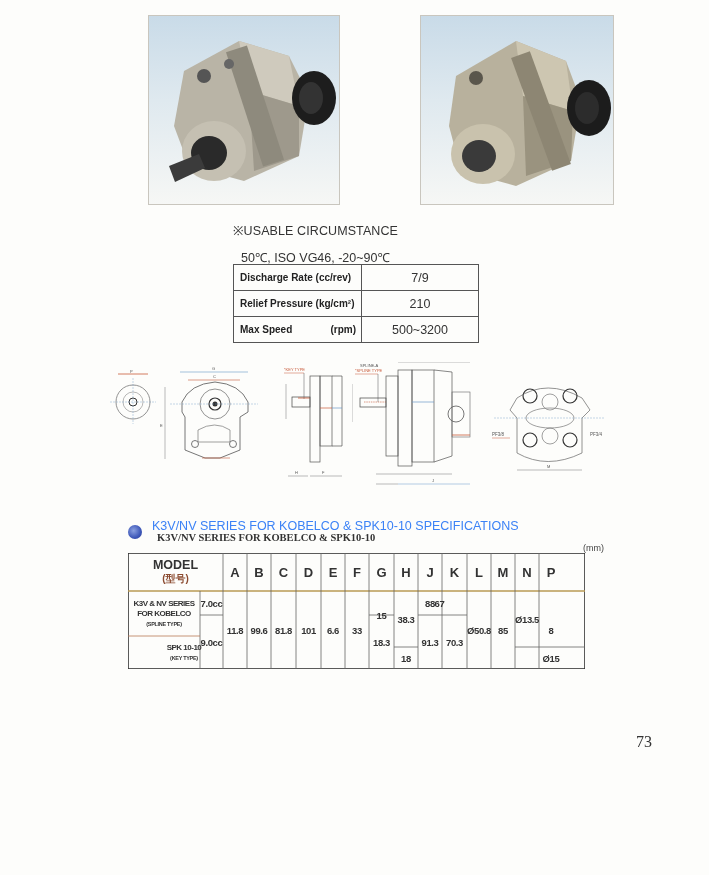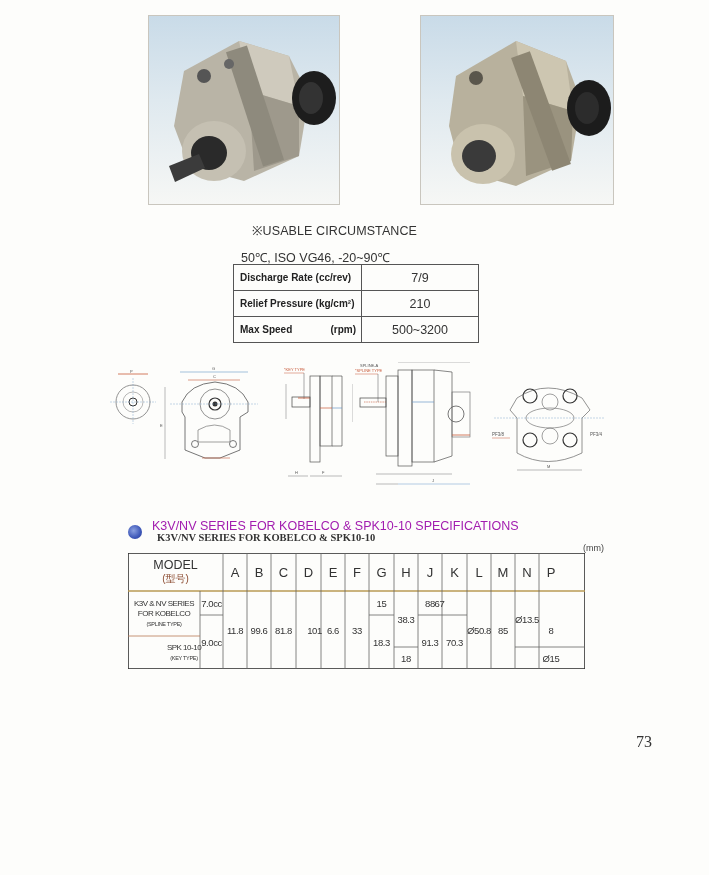--- a/index.html
+++ b/index.html
@@ -12,44 +12,44 @@
 
   
   .photo {
     position:absolute; border:1px solid #c9c6be;
     background:linear-gradient(180deg,#c9dbe8 0%,#dfe9ef 45%,#f6f7f5 100%);
     overflow:hidden;
   }
   .photo svg { position:absolute; left:0; top:0; }
 
   
-  .uc-title { left:233px; top:222px; font-size:12.5px; letter-spacing:0.1px; color:#333;margin-left:19px; }
+  .uc-title { left:233px; top:222px; font-size:12.5px; letter-spacing:0.1px; color:#333; }
   .uc-cond { left:241px; top:249px; font-size:12.5px; color:#333; }
   table.uc {
     position:absolute; left:233px; top:264px; width:246px;
     border-collapse:collapse; border:1.5px solid #333;padding-left:16px;
   }
   table.uc td { border:1px solid #555; height:23px; font-size:12px; }
   table.uc td.lbl { width:120px; font-weight:bold; font-size:10px; padding-left:6px; color:#222; }
   table.uc td.val { text-align:center; font-size:12.5px; color:#333; }
   .lbl-split { display:flex; justify-content:space-between; padding-right:4px; }
 
   
   .drawing svg { position:absolute; }
 
   
   .spec-bullet {
     left:128px; top:525px; width:14px; height:14px; border-radius:50%;
     background:radial-gradient(circle at 40% 40%,#8aa0e0 0%,#3d57b8 60%,#2c3f95 100%);
   }
-  .spec-title { left:152px; top:519px; font-size:12.5px; color:#a21caf; }
+  .spec-title { left:152px; top:519px; font-size:12.5px; color:#3b82f6; }
   .spec-subtitle { left:157px; top:532px; font-size:10.5px; font-family:"Liberation Serif", serif; font-weight:bold; color:#333; }
   .unit { left:583px; top:543px; font-size:9px; color:#444; }
 
-  .spec-wrap { position:absolute; left:128px; top:553px; width:457px; height:108px; }
+  .spec-wrap { position:absolute; left:128px; top:553px; width:457px; height:108px;font-weight:bold; }
   .spec-wrap svg { position:absolute; left:0; top:0; }
   .cell { position:absolute; display:flex; align-items:center; justify-content:center; text-align:center;
           font-family:"Liberation Sans Narrow","Liberation Sans", sans-serif; color:#333; }
   .hdr { font-size:13px; color:#333; }
   .num { font-size:9.5px; letter-spacing:-0.4px; }
   .model-lbl { font-size:12.5px; line-height:13px; flex-direction:column; }
   .model-cn { font-size:10px; color:#8b4a2f; }
   .mname { font-size:8px; letter-spacing:-0.5px; line-height:10px; flex-direction:column; }
   .mname .sub { font-size:5.5px; letter-spacing:-0.3px; }
 
@@ -270,25 +270,25 @@
   <div class="cell mname" style="left:0;top:83px;width:72px;height:33px;margin-left:20px;">
     <span>SPK 10-10</span>
     <span class="sub">(KEY TYPE)</span>
   </div>
   <div class="cell num" style="left:72px;top:38px;width:23px;height:24px;">7.0cc</div>
   <div class="cell num" style="left:72px;top:62px;width:23px;height:54px;">9.0cc</div>
 
   <div class="cell num" style="left:95px;top:38px;width:24px;height:78px;">11.8</div>
   <div class="cell num" style="left:119px;top:38px;width:24px;height:78px;">99.6</div>
   <div class="cell num" style="left:143px;top:38px;width:25px;height:78px;">81.8</div>
-  <div class="cell num" style="left:168px;top:38px;width:25px;height:78px;margin-left:6px;">101</div>
+  <div class="cell num" style="left:168px;top:38px;width:25px;height:78px;">101</div>
   <div class="cell num" style="left:193px;top:38px;width:24px;height:78px;">6.6</div>
   <div class="cell num" style="left:217px;top:38px;width:24px;height:78px;">33</div>
 
-  <div class="cell num" style="left:241px;top:38px;width:25px;height:24px;text-align:center;">15</div>
+  <div class="cell num" style="left:241px;top:50px;width:25px;height:24px;text-align:center;">15</div>
   <div class="cell num" style="left:241px;top:62px;width:25px;height:54px;">18.3</div>
 
   <div class="cell num" style="left:266px;top:38px;width:24px;height:56px;">38.3</div>
   <div class="cell num" style="left:266px;top:94px;width:24px;height:22px;">18</div>
 
   <div class="cell num" style="left:290px;top:38px;width:24px;height:24px;">88</div>
   <div class="cell num" style="left:290px;top:62px;width:24px;height:54px;">91.3</div>
 
   <div class="cell num" style="left:299px;top:38px;width:25px;height:24px;">67</div>
   <div class="cell num" style="left:314px;top:62px;width:25px;height:54px;">70.3</div>

